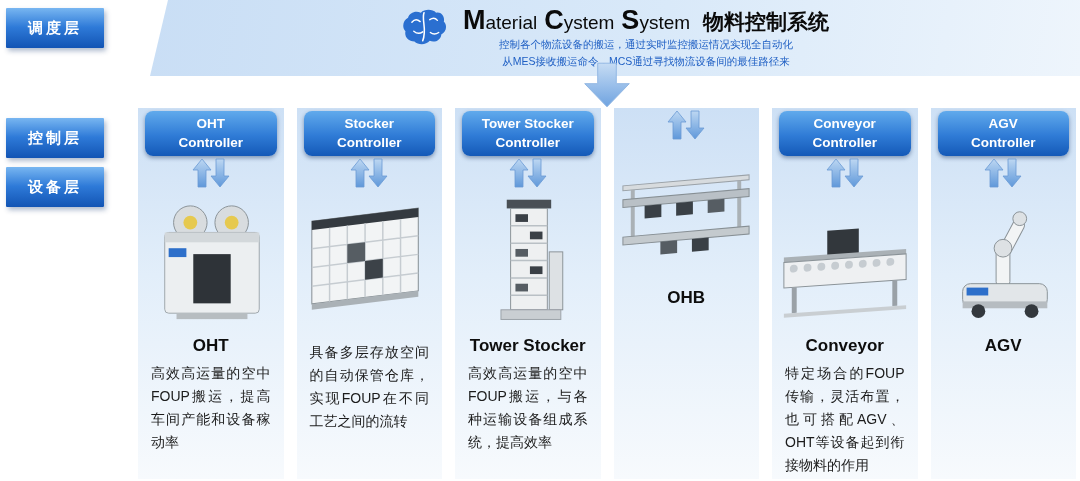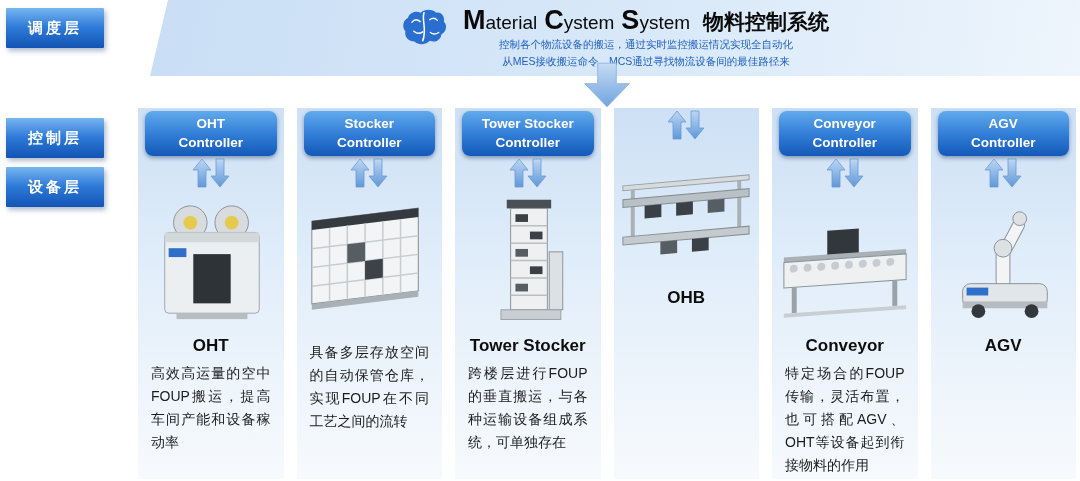--- a/index.html
+++ b/index.html
@@ -181,21 +181,21 @@
           <rect x="47" y="23" width="13" height="8" fill="#3a4046"></rect>
           <rect x="62" y="41" width="13" height="8" fill="#3a4046"></rect>
           <rect x="47" y="59" width="13" height="8" fill="#565d63"></rect>
           <rect x="62" y="77" width="13" height="8" fill="#3a4046"></rect>
           <rect x="47" y="95" width="13" height="8" fill="#565d63"></rect>
           <rect x="82" y="62" width="14" height="60" fill="#dde1e4" stroke="#8a9297"></rect>
           <rect x="32" y="122" width="62" height="10" fill="#c9ced2" stroke="#9aa1a7"></rect>
         </svg>
       </div>
       <div class="equip-name">Tower Stocker</div>
-      <div class="equip-desc">跨楼层进行FOUP的垂直搬运，与各种运输设备组成系统，可单独存在</div>
+      <div class="equip-desc">高效高运量的空中FOUP搬运，与各种运输设备组成系统，提高效率</div>
     </div>
 
     <div class="column">
       <div class="updown">
         <svg width="44" height="30" viewBox="0 0 44 30">
           <path d="M9 29 V12 H4 L13 1 L22 12 H17 V29 Z" fill="url(#arrGrad)" stroke="#6b9bd4" stroke-width="0.8"></path>
           <path d="M27 1 V18 H22 L31 29 L40 18 H35 V1 Z" fill="url(#arrGrad)" stroke="#6b9bd4" stroke-width="0.8"></path>
         </svg>
       </div>
       <div class="equip-img">

